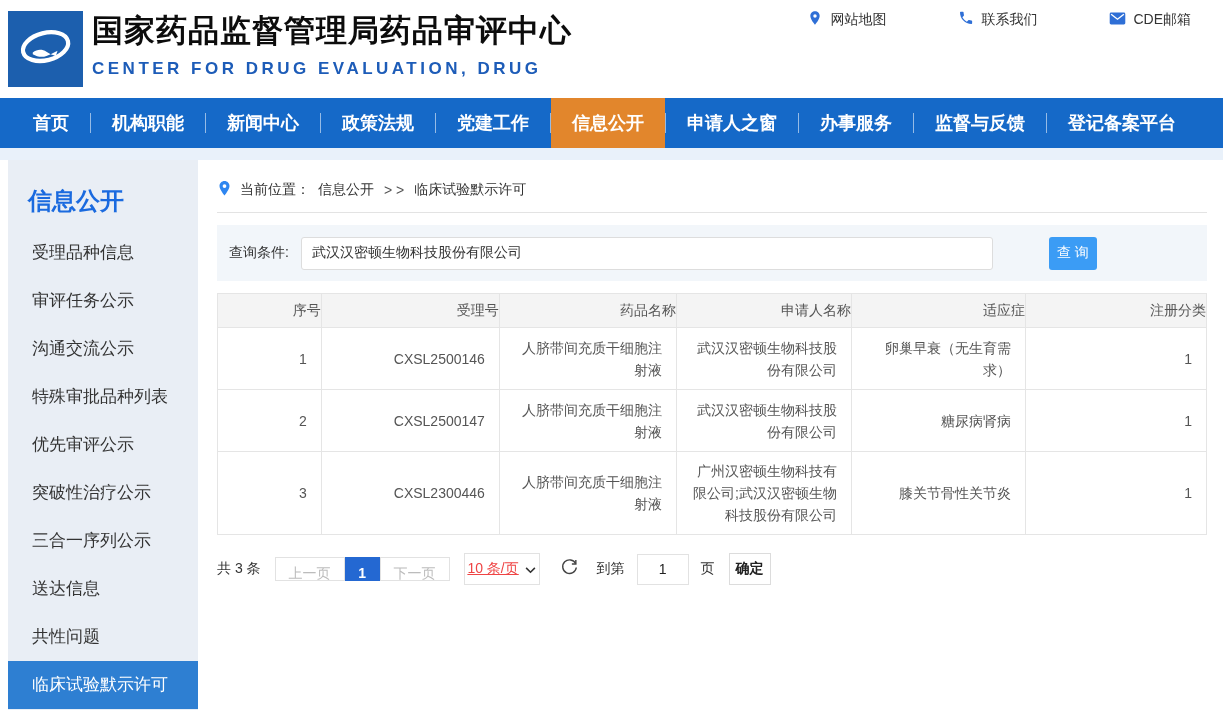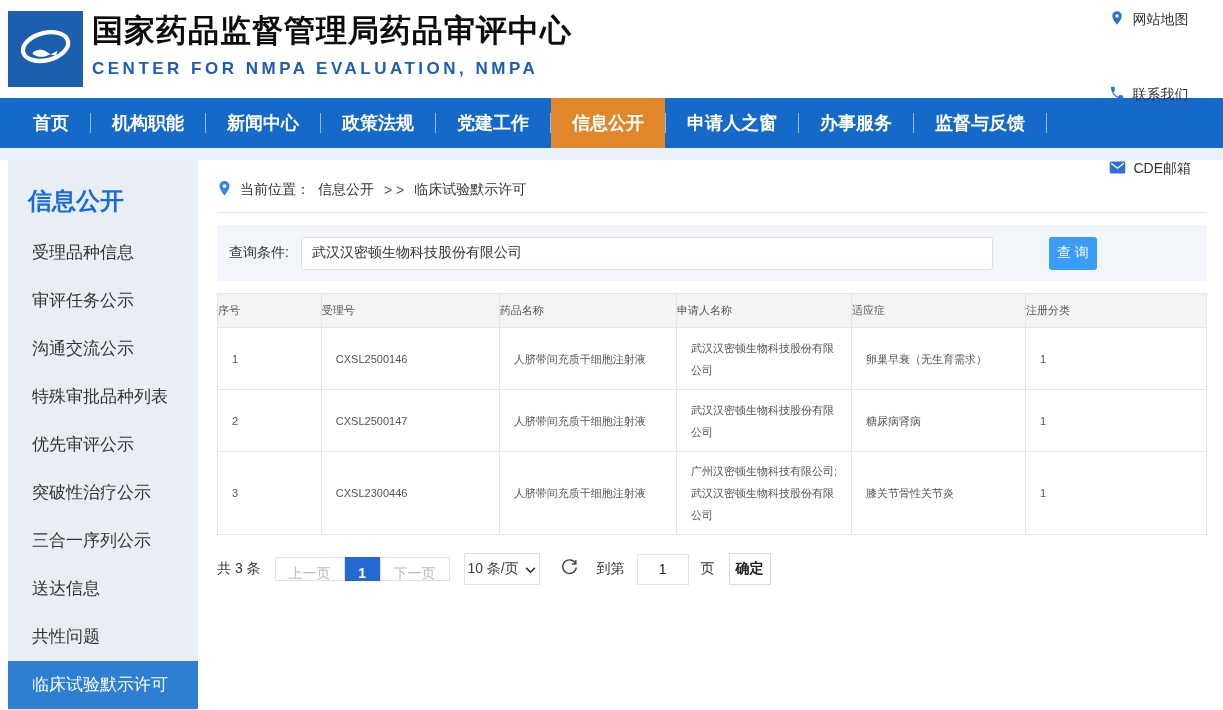--- a/index.html
+++ b/index.html
@@ -8,21 +8,21 @@
     font-family: "Liberation Sans", "DejaVu Sans", sans-serif;
     background:#fff; overflow:hidden; position:relative;
   }
   
   .header { height:98px; position:relative; background:#fff; }
   .logo { position:absolute; left:8px; top:11px; width:75px; height:76px;
           background:#1c5fae; display:flex; align-items:center; justify-content:center; cursor:pointer; }
   .brand { position:absolute; left:92px; top:10px; }
   .brand-title { font-size:31px; font-weight:bold; color:#0c0c0c; letter-spacing:1px; }
   .brand-sub { font-size:17px; font-weight:bold; color:#1d5cb8; letter-spacing:3.5px; margin-top:7px; }
-  .quick-links { position:absolute; right:32px; top:10px; display:flex; gap:56px; align-items:flex-start;flex-direction:column; }
+  .quick-links { position:absolute; right:32px; top:10px; display:flex; gap:72px; align-items:flex-end; }
   .quick-link { display:flex; align-items:center; gap:7px; font-size:14px; color:#333; cursor:pointer; }
   .search-bar { position:absolute; left:852px; top:52px; width:346px; height:32px;
                 border:1px solid #e4e4e4; background:#fdfdfd; border-radius:16px;
                 display:flex; align-items:center; padding-left:12px; }
   .search-input { flex:1; border:none; outline:none; background:transparent;
                   font-size:14px; color:#333; padding-left:8px; font-family:inherit; }
   .search-input::placeholder { color:#a9a9a9; }
   .search-btn { width:92px; height:32px; margin-right:-1px; background:#f9a01b; border:none;
                 border-radius:16px; color:#fff; font-size:16px; cursor:pointer; font-family:inherit; }
   
@@ -46,35 +46,35 @@
   
   .query-panel { margin-top:12px; background:#f2f6fa; height:56px; display:flex;
                  align-items:center; padding:0 12px; }
   .query-label { font-size:14px; color:#333; margin-right:12px; white-space:nowrap; }
   .query-input { width:692px; height:33px; border:1px solid #ddd; border-radius:3px;
                  font-size:14px; color:#333; padding:0 10px; background:#fff; font-family:inherit; }
   .query-btn { margin-left:56px; width:48px; height:33px; background:#3b9cf5; color:#fff;
                border:none; border-radius:3px; font-size:14px; cursor:pointer; font-family:inherit; white-space:nowrap; }
   
   table { margin-top:12px; width:100%; border-collapse:collapse; table-layout:fixed; }
-  th, td { border:1px solid #e5e5e5; text-align:left; font-size:11px; color:#555; }
+  th, td { border:1px solid #e5e5e5; text-align:right; font-size:14px; color:#555; }
   th { background:#f4f4f4; height:34px; font-weight:normal; }
   td { padding:8px 14px; line-height:22px; height:62px; }
   tr.tall td { height:77px; }
   
   .pagination { margin-top:18px; display:flex; align-items:center; font-size:14px; color:#333; }
   .pg-total { margin-right:14px; }
   .pg-group { display:flex; }
   .pg-btn { min-width:70px; height:24px; line-height:30px; text-align:center;
             border:1px solid #e2e2e2; color:#bcbcbc; background:#fff; cursor:pointer; }
   .pg-cur { min-width:35px; background:#2468d2; color:#fff; border:1px solid #2468d2;
             font-weight:bold; cursor:default; }
   .pg-select { margin-left:14px; width:76px; height:32px; border:1px solid #e2e2e2;
                display:flex; align-items:center; justify-content:center; gap:6px;
-               color:#404040; cursor:pointer; background:#fff; }
+               color:#ef4444; cursor:pointer; background:#fff;text-decoration:underline; }
   .refresh-btn { margin-left:20px; background:none; border:none; cursor:pointer; display:flex; align-items:center; }
   .goto-label { margin-left:18px; }
   .goto-input { margin-left:12px; width:52px; height:31px; border:1px solid #e2e2e2;
                 text-align:center; font-size:14px; color:#222; font-family:inherit; }
   .goto-suffix { margin-left:12px; }
   .confirm-btn { margin-left:14px; width:42px; height:32px; border:1px solid #dcdcdc; background:#fff;
                  font-size:14px; color:#222; font-weight:bold; cursor:pointer; font-family:inherit; }
 </style>
 </head>
 <body>
@@ -84,21 +84,21 @@
     <span>
       <svg width="64" height="64" viewBox="0 0 75 75">
         <ellipse cx="37" cy="37" rx="27" ry="16" transform="rotate(-14 37 37)" fill="none" stroke="#fff" stroke-width="5"></ellipse>
         <path d="M22 44c5-4 11-4 16-1l5 3-5 2c-5 2-11 1-16-2z" fill="#fff"></path>
         <path d="M43 46l8-4-2 6z" fill="#fff"></path>
       </svg>
     </span>
   </div>
   <div class="brand">
     <div class="brand-title">国家药品监督管理局药品审评中心</div>
-    <div class="brand-sub">CENTER FOR NMPA EVALUATION, NMPA</div>
+    <div class="brand-sub">CENTER FOR DRUG EVALUATION, DRUG</div>
   </div>
   <div class="quick-links">
     <div class="quick-link">
       <span>
         <svg width="16" height="16" viewBox="0 0 24 24">
             <path d="M12 2C8.1 2 5 5.1 5 9c0 5.2 7 13 7 13s7-7.8 7-13c0-3.9-3.1-7-7-7zm0 9.6A2.6 2.6 0 1 1 12 6.4a2.6 2.6 0 0 1 0 5.2z" fill="#2f6fd6"></path>
           </svg>
       </span>
       <span>网站地图</span>
     </div>
@@ -134,20 +134,21 @@
   <div class="nav-item">党建工作</div>
   <div class="nav-sep"></div>
   <div class="nav-item active">信息公开</div>
   <div class="nav-sep"></div>
   <div class="nav-item">申请人之窗</div>
   <div class="nav-sep"></div>
   <div class="nav-item">办事服务</div>
   <div class="nav-sep"></div>
   <div class="nav-item">监督与反馈</div>
   <div class="nav-sep"></div>
+  <div class="nav-item">登记备案平台</div>
 </div>
 
 <div class="strip"></div>
 
 <div class="layout">
 
   <div class="sidebar">
     <div class="sidebar-title">信息公开</div>
     <div class="side-item">受理品种信息</div>
     <div class="side-item">审评任务公示</div>

